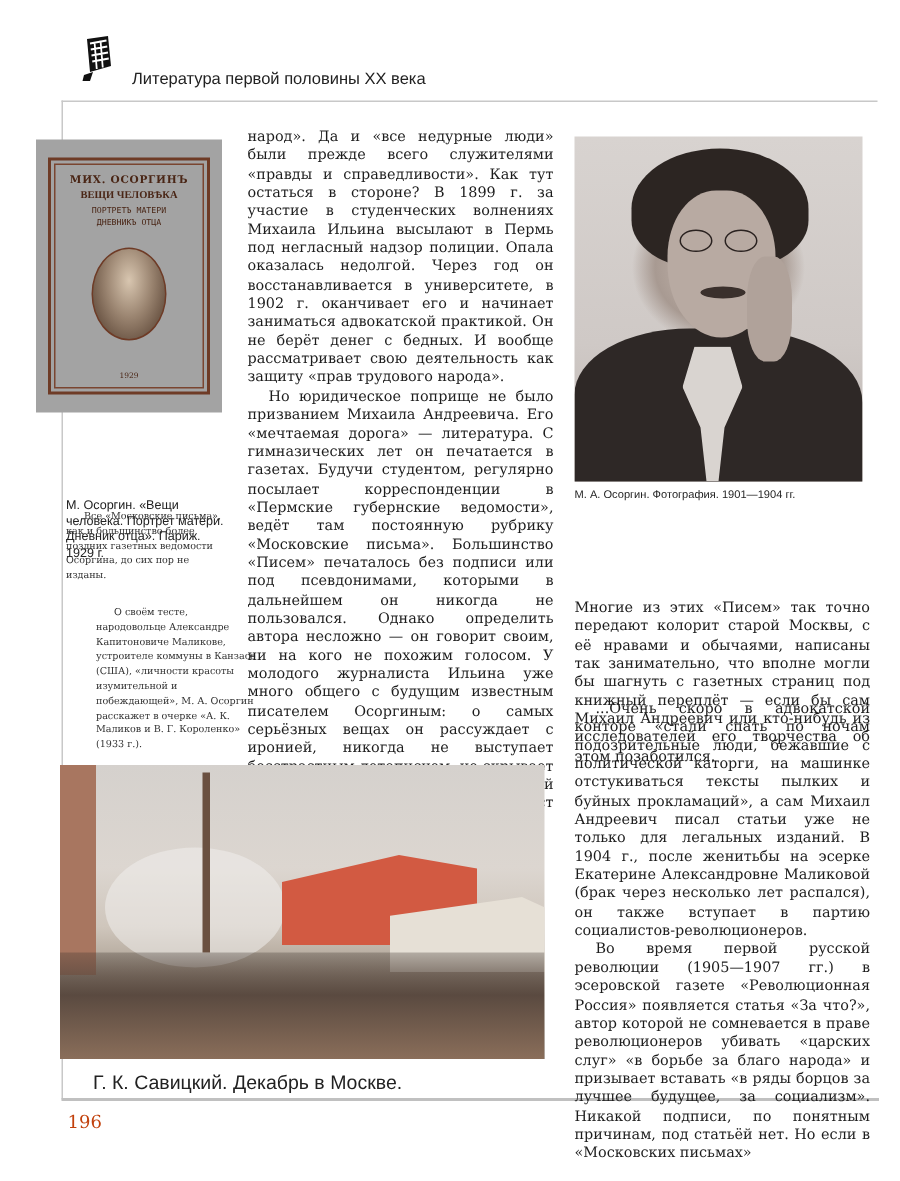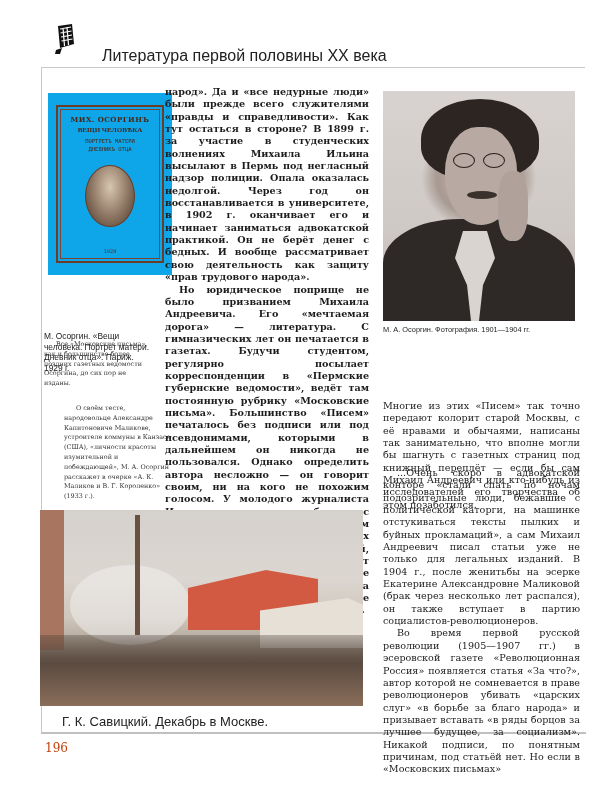--- a/index.html
+++ b/index.html
@@ -1,40 +1,40 @@
 <!DOCTYPE html>
 <html><head>
   <meta charset="utf-8">
   <style>
     html, body { margin: 0; padding: 0; background: #ffffff; }
     body { width: 600px; height: 787px; position: relative; overflow: hidden; font-family: "DejaVu Serif", serif; color: #1a1a1a; }
     .logo { position: absolute; left: 52px; top: 22px; width: 26px; height: 34px; }
-    .running-head { position: absolute; left: 102px; top: 47px; font-family: "Liberation Sans", sans-serif; font-size: 16px; color: #222; }
+    .running-head { position: absolute; left: 88px; top: 47px; font-family: "Liberation Sans", sans-serif; font-size: 11px; color: #222; }
     .frame-top { position: absolute; left: 41px; top: 67px; width: 544px; height: 1px; background: #c8c8c8; }
     .frame-left { position: absolute; left: 41px; top: 67px; width: 1px; height: 666px; background: #c8c8c8; }
     .frame-bottom { position: absolute; left: 41px; top: 732px; width: 545px; height: 2px; background: #c0c0c0; }
 
-    .cover { position: absolute; left: 24px; top: 93px; width: 124px; height: 182px; background: #0ea5e9; margin-left: 24px; }
+    .cover { position: absolute; left: 24px; top: 93px; width: 124px; height: 182px; background: #a3a3a3; }
     .cover .border-outer { position: absolute; left: 8px; top: 12px; right: 8px; bottom: 12px; border: 2px solid #6e3b26; }
     .cover .border-inner { position: absolute; left: 12px; top: 16px; right: 12px; bottom: 16px; border: 1px solid #7a4530; }
     .cover .t1 { position: absolute; top: 22px; width: 100%; text-align: center; font-family: "DejaVu Serif", serif; font-size: 7px; font-weight: bold; color: #4a2616; letter-spacing: 0.5px; }
     .cover .t2 { position: absolute; top: 33px; width: 100%; text-align: center; font-family: Liberation Serif, serif; font-size: 7px; font-weight: bold; color: #4a2616; }
     .cover .t3 { position: absolute; top: 44px; width: 100%; text-align: center; font-family: "DejaVu Sans Mono", monospace; font-size: 5.5px; color: #4a2616; line-height: 8px; }
     .cover .oval { position: absolute; left: 37px; top: 72px; width: 48px; height: 60px; border-radius: 50%; background: radial-gradient(ellipse at 50% 35%, #d8c6b0 0%, #9a8470 45%, #4a3426 100%); border: 1px solid #6e3b26; }
     .cover .year { position: absolute; top: 155px; width: 100%; text-align: center; font-size: 5px; color: #4a2616; }
 
     .side-caption { position: absolute; left: 44px; top: 285px; width: 110px; font-family: "Liberation Sans", sans-serif; font-size: 8.4px; line-height: 10.6px; color: #222; margin-top: 46px; }
     .side-note { position: absolute; left: 44px; width: 110px; font-family: "DejaVu Serif", serif; font-size: 6.4px; line-height: 9.8px; color: #333; text-indent: 12px; }
     .note1 { top: 340px; }
     .note2 { top: 404px; margin-left: 20px; }
 
     .col { position: absolute; font-family: "DejaVu Serif", serif; font-size: 9.6px; line-height: 12.35px; color: #1c1c1c; text-align: justify; }
     .col p { margin: 0; }
     .col p.indent { text-indent: 14px; }
-    .col1 { left: 165px; top: 86px; width: 204px; font-weight: bold; }
+    .col1 { left: 165px; top: 86px; width: 204px; }
     .col2a { left: 383px; top: 356px; width: 197px; margin-top: 44px; }
     .col2b { left: 383px; top: 467px; width: 197px; }
 
     .portrait { position: absolute; left: 383px; top: 91px; width: 192px; height: 230px; overflow: hidden;
       background: radial-gradient(ellipse 40% 30% at 50% 38%, #cdbfb6 0%, #a89a92 55%, transparent 75%),
                   linear-gradient(180deg, #d8d3d0 0%, #cfc9c6 60%, #bdb5b1 100%); }
     .portrait .hair { position: absolute; left: 38px; top: 8px; width: 118px; height: 80px; border-radius: 50% 50% 40% 40%; background: #2c2522; }
     .portrait .face { position: absolute; left: 62px; top: 36px; width: 72px; height: 98px; border-radius: 45% 45% 50% 50%; background: #b8aaa2; }
     .portrait .glasses { position: absolute; left: 70px; top: 62px; width: 56px; height: 14px; }
     .portrait .glasses span { position: absolute; top: 0; width: 20px; height: 13px; border: 1.5px solid #2a2220; border-radius: 50%; }

